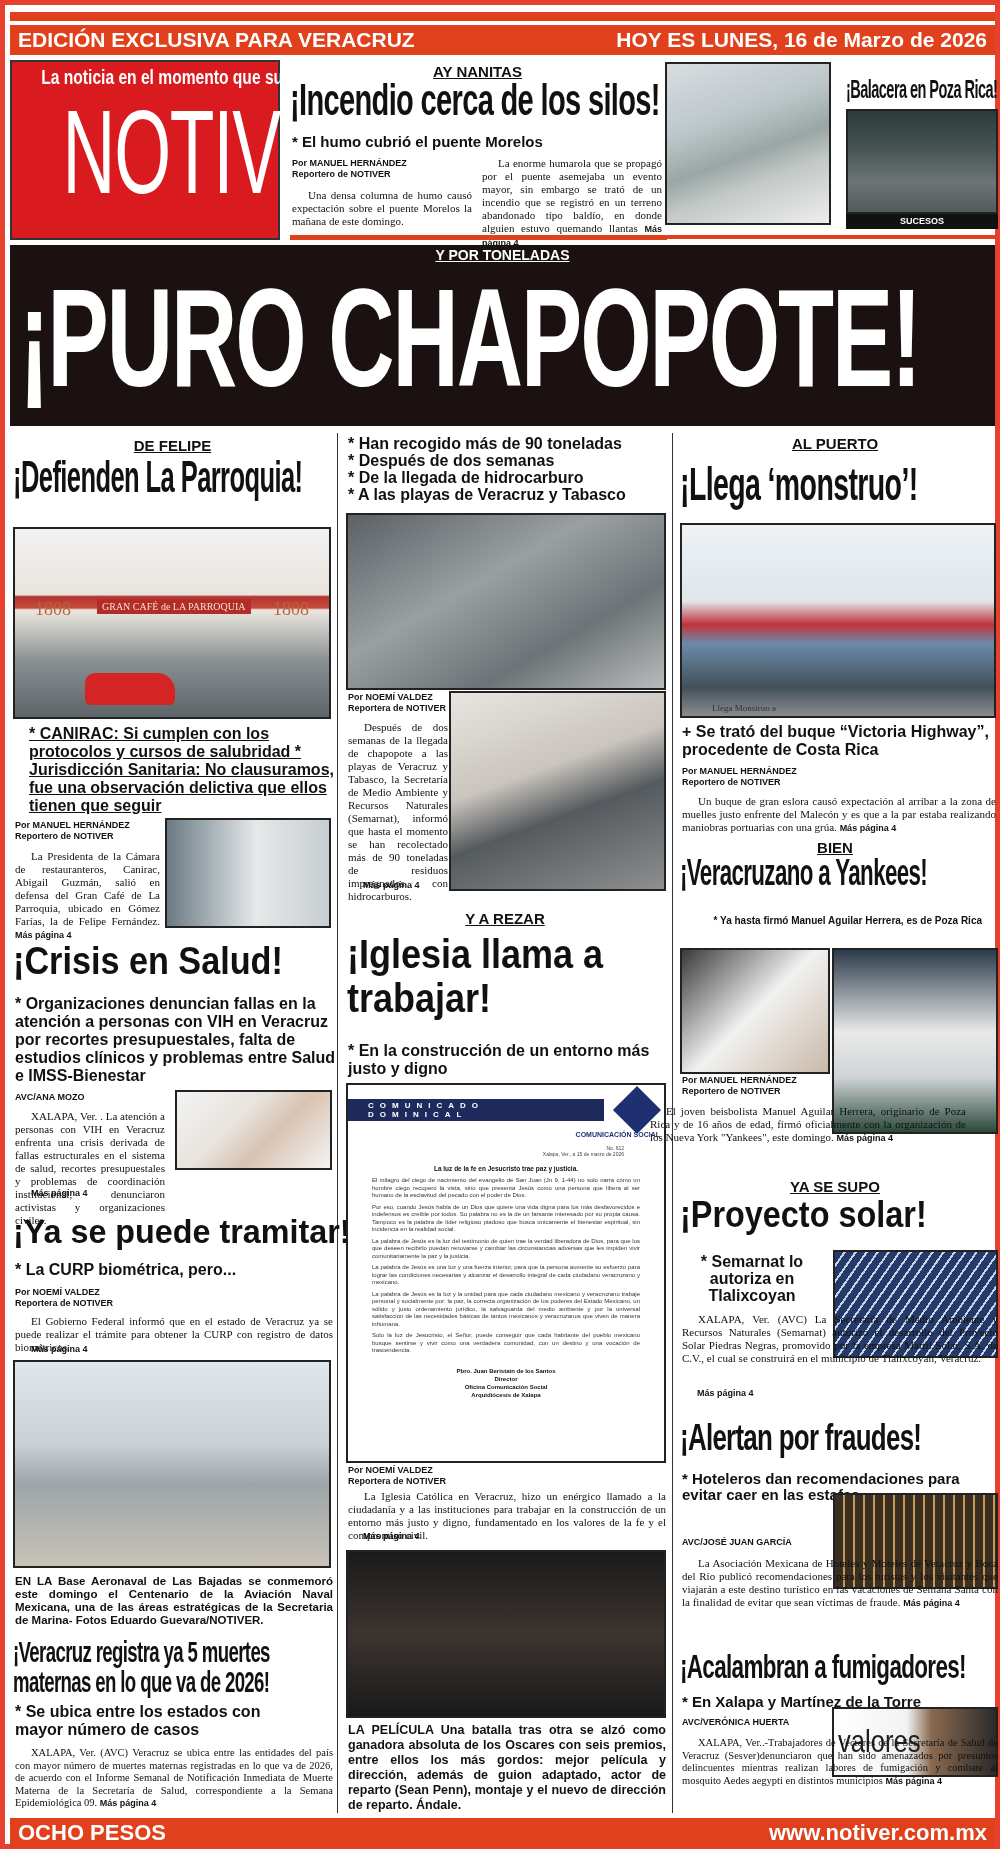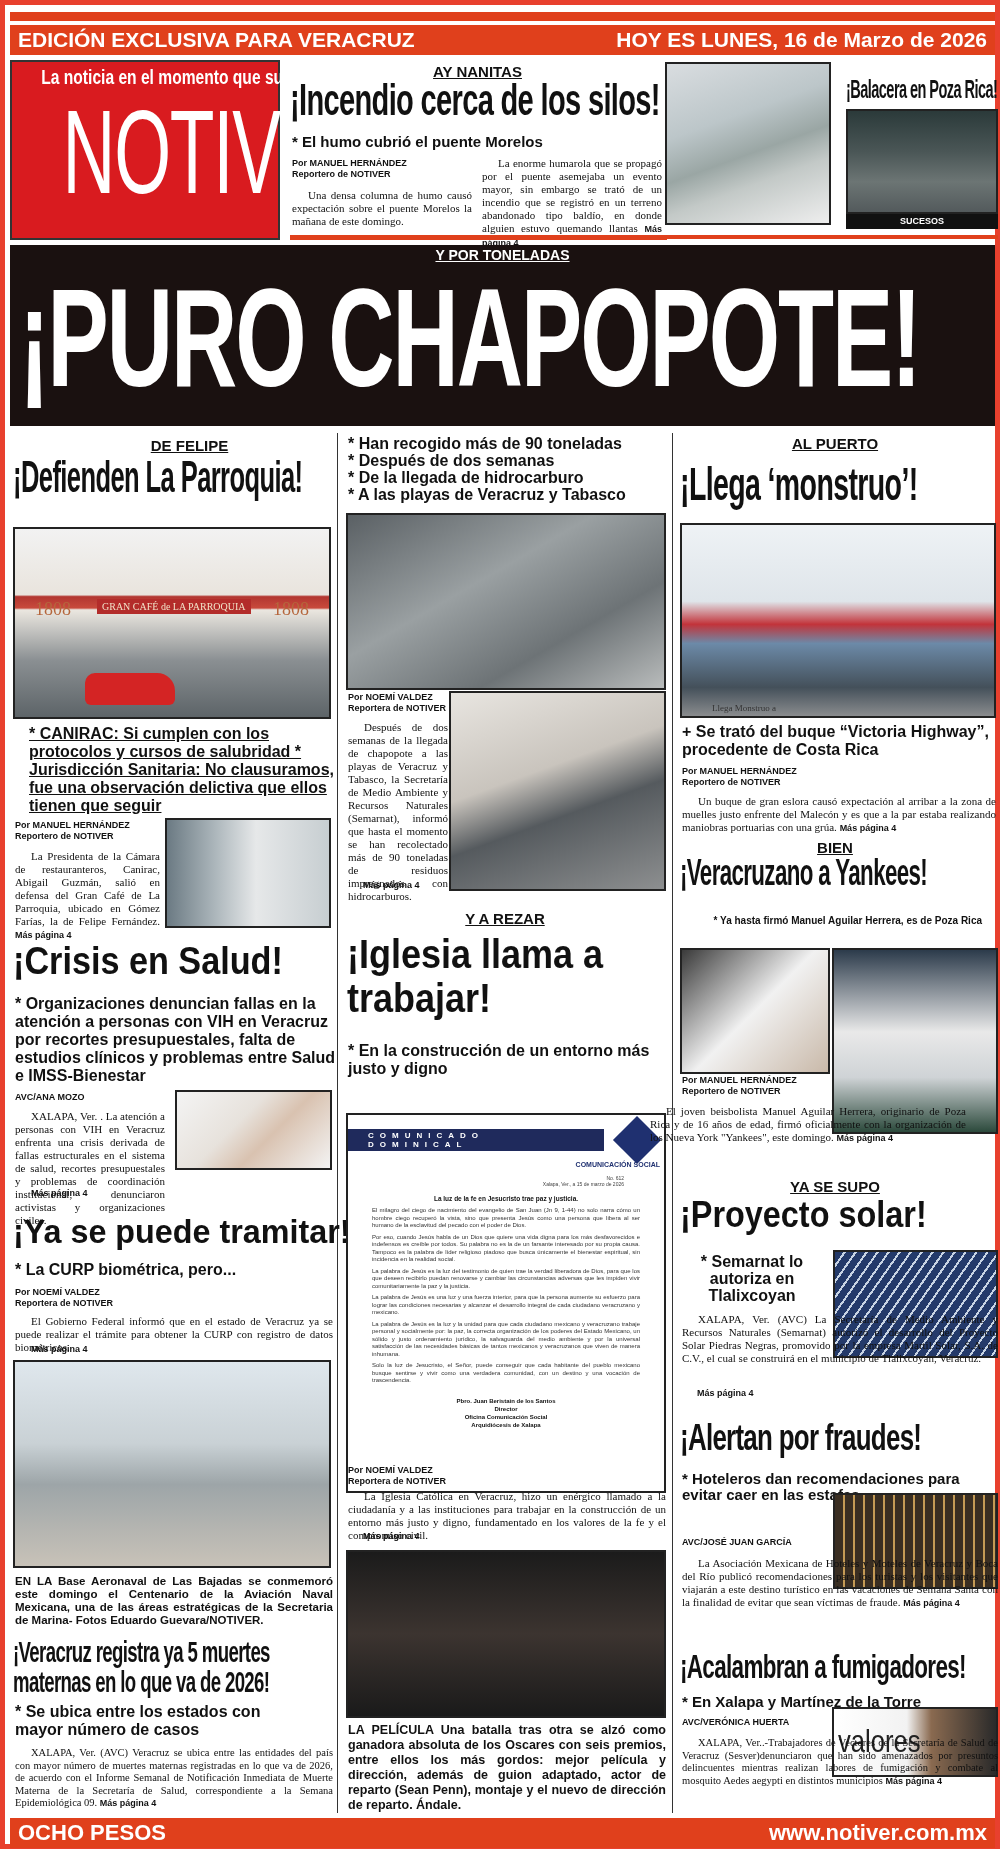--- a/index.html
+++ b/index.html
@@ -79,21 +79,21 @@
   <div class="abs" style="left:841px;top:209px;width:152px;height:15px;background:#111;color:#fff;font-weight:bold;font-size:9px;text-align:center;line-height:15px;">SUCESOS</div>
   <div class="abs rule-h" style="left:285px;top:230px;width:708px;"></div>
 
   <div class="abs mainbar"></div>
   <div class="abs mainkicker">Y POR TONELADAS</div>
   <div class="abs mainhead">¡PURO CHAPOPOTE!</div>
 
   <div class="abs vrule" style="left:332px;top:428px;height:1380px;"></div>
   <div class="abs vrule" style="left:667px;top:428px;height:1380px;"></div>
 
-  <div class="abs kicker" style="left:22px;top:432px;width:325px;">DE FELIPE</div>
+  <div class="abs kicker" style="left:5px;top:432px;width:325px;">DE FELIPE</div>
   <div class="abs cond" style="left:8px;top:448px;font-size:44px;line-height:48px;transform:scaleX(0.58);">¡Defienden La Parroquia!</div>
   <div class="abs photo ph-cafe" style="left:8px;top:522px;width:318px;height:192px;">
     <div style="position:absolute;left:20px;top:70px;color:#b5663c;font-family:'Liberation Serif',serif;font-size:18px;">1808</div>
     <div style="position:absolute;left:82px;top:70px;padding:2px 5px;background:#b32c2a;color:#f1e2c8;font-family:'Liberation Serif',serif;font-size:10px;text-align:center;">GRAN CAFÉ de LA PARROQUIA</div>
     <div style="position:absolute;right:20px;top:70px;color:#b5663c;font-family:'Liberation Serif',serif;font-size:18px;">1808</div>
     <div style="position:absolute;left:70px;bottom:12px;width:90px;height:32px;background:#d42424;border-radius:10px 18px 6px 6px;"></div>
   </div>
   <div class="abs deck" style="left:24px;top:720px;width:318px;font-size:16px;line-height:18px;text-decoration:underline;">* CANIRAC: Si cumplen con los protocolos y cursos de salubridad * Jurisdicción Sanitaria: No clausuramos, fue una observación delictiva que ellos tienen que seguir</div>
   <div class="abs byline" style="left:10px;top:815px;width:150px;">
     <div>Por MANUEL HERNÁNDEZ</div>
@@ -137,21 +137,21 @@
     <div>Reportera de NOTIVER</div>
   </div>
   <div class="abs body" style="left:343px;top:716px;width:100px;">Después de dos semanas de la llegada de chapopote a las playas de Veracruz y Tabasco, la Secretaría de Medio Ambiente y Recursos Naturales (Semarnat), informó que hasta el momento se han recolectado más de 90 toneladas de residuos impregnados con hidrocarburos.</div>
   <div class="abs more" style="left:358px;top:875px;">Más página 4</div>
   <div class="abs photo ph-tar2" style="left:444px;top:686px;width:217px;height:200px;"></div>
 
   <div class="abs kicker" style="left:335px;top:905px;width:330px;">Y A REZAR</div>
   <div class="abs cond" style="left:342px;top:927px;width:360px;font-size:40px;line-height:44px;white-space:normal;transform:scaleX(0.9);letter-spacing:0;">¡Iglesia llama a trabajar!</div>
   <div class="abs deck" style="left:343px;top:1037px;width:310px;font-size:16px;line-height:18px;">* En la construcción de un entorno más justo y digno</div>
 
-  <div class="abs doc" style="left:341px;top:1078px;width:320px;height:380px;margin-top:30px;">
+  <div class="abs doc" style="left:341px;top:1078px;width:320px;height:380px;">
     <div class="band" style="margin:14px 60px 0 0;">COMUNICADO DOMINICAL</div>
     <div style="position:absolute;right:10px;top:8px;width:34px;height:34px;background:#1f3070;transform:rotate(45deg);"></div>
     <div style="position:absolute;right:4px;top:46px;font-size:7px;color:#1f3070;font-weight:bold;">COMUNICACIÓN SOCIAL</div>
     <div style="text-align:right;font-size:5px;color:#444;margin:24px 40px 0 0;">No. 612</div>
     <div style="text-align:right;font-size:5px;color:#444;margin:0 40px 8px 0;">Xalapa, Ver., a 15 de marzo de 2026</div>
     <div style="text-align:center;font-size:6.5px;font-weight:bold;margin-bottom:5px;">La luz de la fe en Jesucristo trae paz y justicia.</div>
     <p>El milagro del ciego de nacimiento del evangelio de San Juan (Jn 9, 1-44) no solo narra cómo un hombre ciego recuperó la vista, sino que presenta Jesús como una persona que libera al ser humano de la esclavitud del pecado con el poder de Dios.</p>
     <p>Por eso, cuando Jesús habla de un Dios que quiere una vida digna para los más desfavorecidos e indefensos es creíble por todos. Su palabra no es la de un farsante interesado por su propia causa. Tampoco es la palabra de líder religioso piadoso que busca únicamente el bienestar espiritual, sin incidencia en la realidad social.</p>
     <p>La palabra de Jesús es la luz del testimonio de quien trae la verdad liberadora de Dios, para que los que deseen recibirlo puedan renovarse y cambiar las circunstancias adversas que les impiden vivir comunitariamente la paz y la justicia.</p>
     <p>La palabra de Jesús es una luz y una fuerza interior, para que la persona aumente su esfuerzo para lograr las condiciones necesarias y alcanzar el desarrollo integral de cada ciudadano veracruzano y mexicano.</p>

